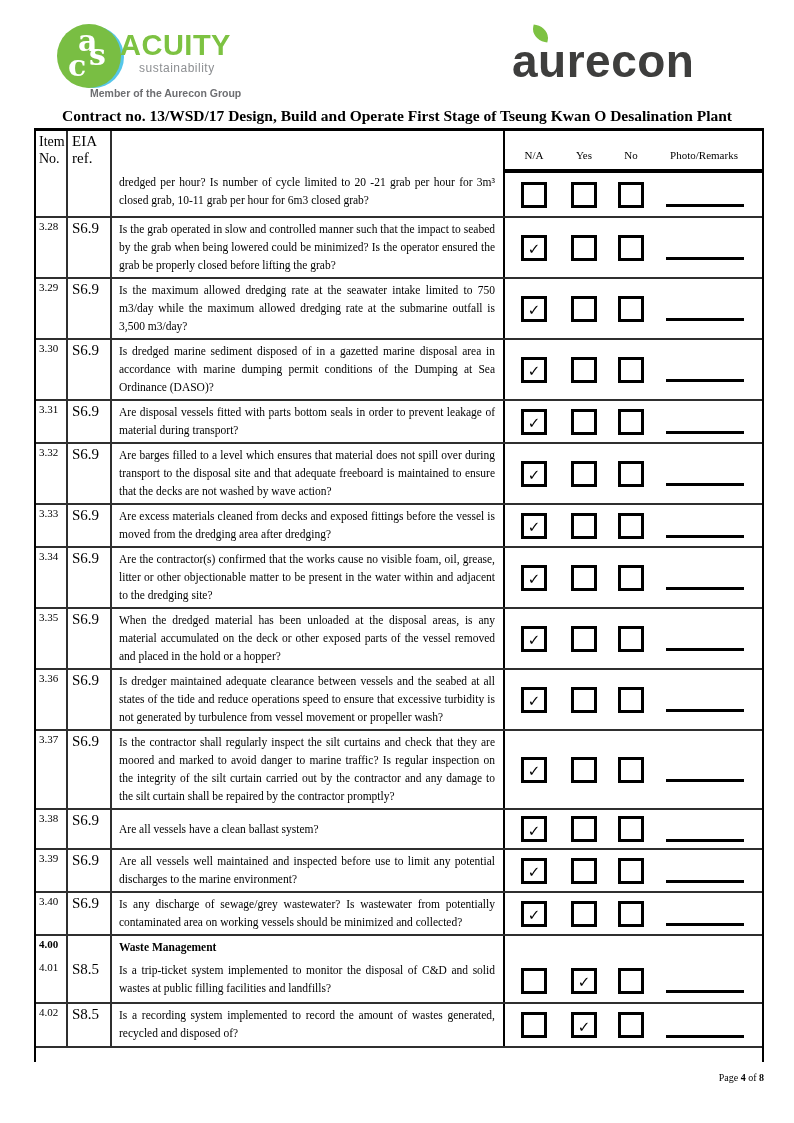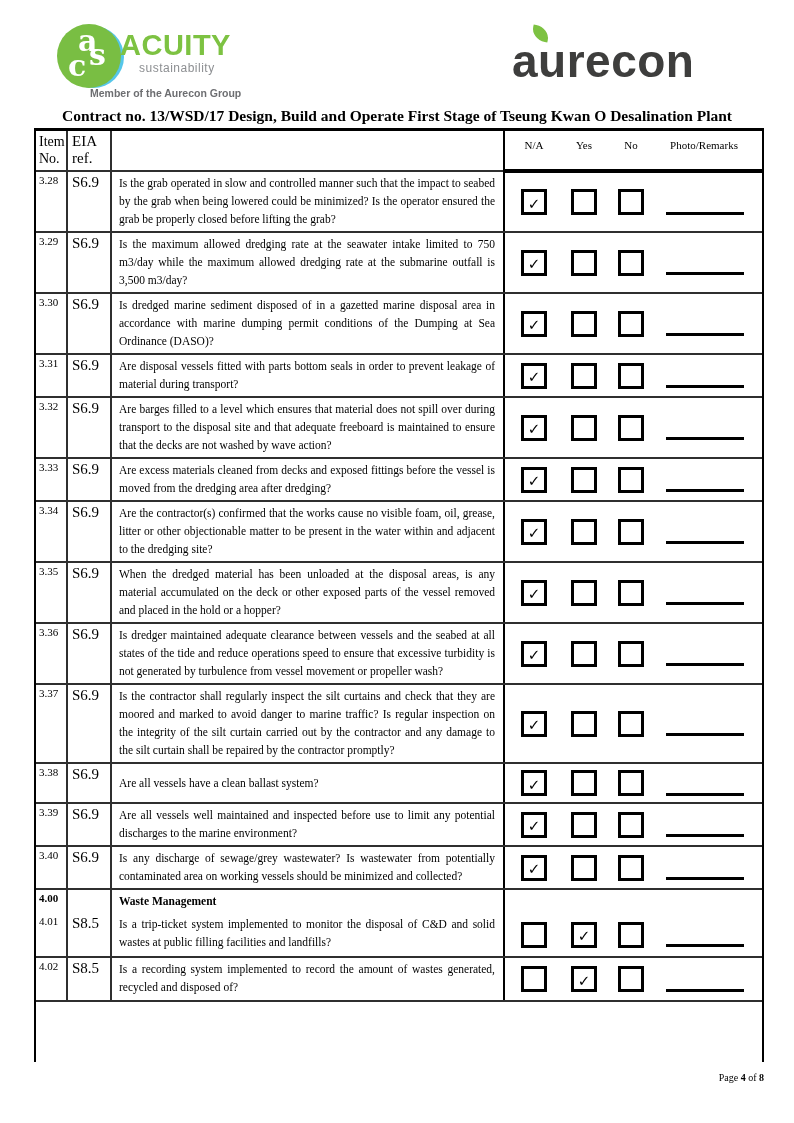--- a/index.html
+++ b/index.html
@@ -43,21 +43,21 @@
   td.c-q     { font-size:11.5px; line-height:18px; text-align:justify; padding:2px 8px 3px 7px; border-right:2px solid #000; }
   td.c-q.vmid{ vertical-align:middle; }
   td.c-checks{ border-right:none; vertical-align:middle; }
   tr.row-header td { border-top:none; border-bottom:none; }
   tr.row-header td.c-checks { border-bottom:4px solid #000; vertical-align:top; }
   tr.row-cont td { border-top:none; }
   tr.row-400 td { border-bottom:none; }
   tr.row-400 td.c-item, tr.row-400 td.c-q { font-weight:bold; }
   tr.row-401 td { border-top:none; }
   .hdr-item { font-size:14px; line-height:17px; }
-  .labelrow { display:flex; align-items:flex-end; padding-left:16px; padding-top:8px; font-size:11px; }
+  .labelrow { display:flex; align-items:flex-end; padding-left:16px; padding-top:18px; font-size:11px; }
   .lab { width:26px; text-align:center; white-space:nowrap; }
   .lab-na  { margin-right:24px; }
   .lab-yes { margin-right:21px; }
   .lab-rem { width:100px; margin-left:10px; text-align:center; white-space:nowrap; }
   .checkrow { display:flex; align-items:center; padding-left:16px; }
   .box {
     width:26px; height:26px; border:3px solid #000; flex:none;
     display:flex; align-items:center; justify-content:center;
     font-family:"DejaVu Sans", sans-serif; font-size:15px; padding-top:3px;
   }
@@ -115,20 +115,33 @@
         <td class="c-checks">
           <div class="labelrow">
             <span class="lab lab-na">N/A</span>
             <span class="lab lab-yes">Yes</span>
             <span class="lab">No</span>
             <span class="lab-rem">Photo/Remarks</span>
           </div>
         </td>
       </tr>
 
+      <tr class="row-cont" style="height:46px">
+        <td class="c-item"></td>
+        <td class="c-eia"></td>
+        <td class="c-q">dredged per hour? Is number of cycle limited to 20 -21 grab per hour for 3m³ closed grab, 10-11 grab per hour for 6m3 closed grab?</td>
+        <td class="c-checks">
+              <div class="checkrow">
+          <span class="box box-na"></span>
+          <span class="box box-yes"></span>
+          <span class="box"></span>
+          <span class="rem-line"></span>
+        </div>
+            </td>
+      </tr>
 
       <tr style="height:58px">
         <td class="c-item">3.28</td>
         <td class="c-eia">S6.9</td>
         <td class="c-q">Is the grab operated in slow and controlled manner such that the impact to seabed by the grab when being lowered could be minimized? Is the operator ensured the grab be properly closed before lifting the grab?</td>
         <td class="c-checks">
               <div class="checkrow">
           <span class="box box-na">✓</span>
           <span class="box box-yes"></span>
           <span class="box"></span>

